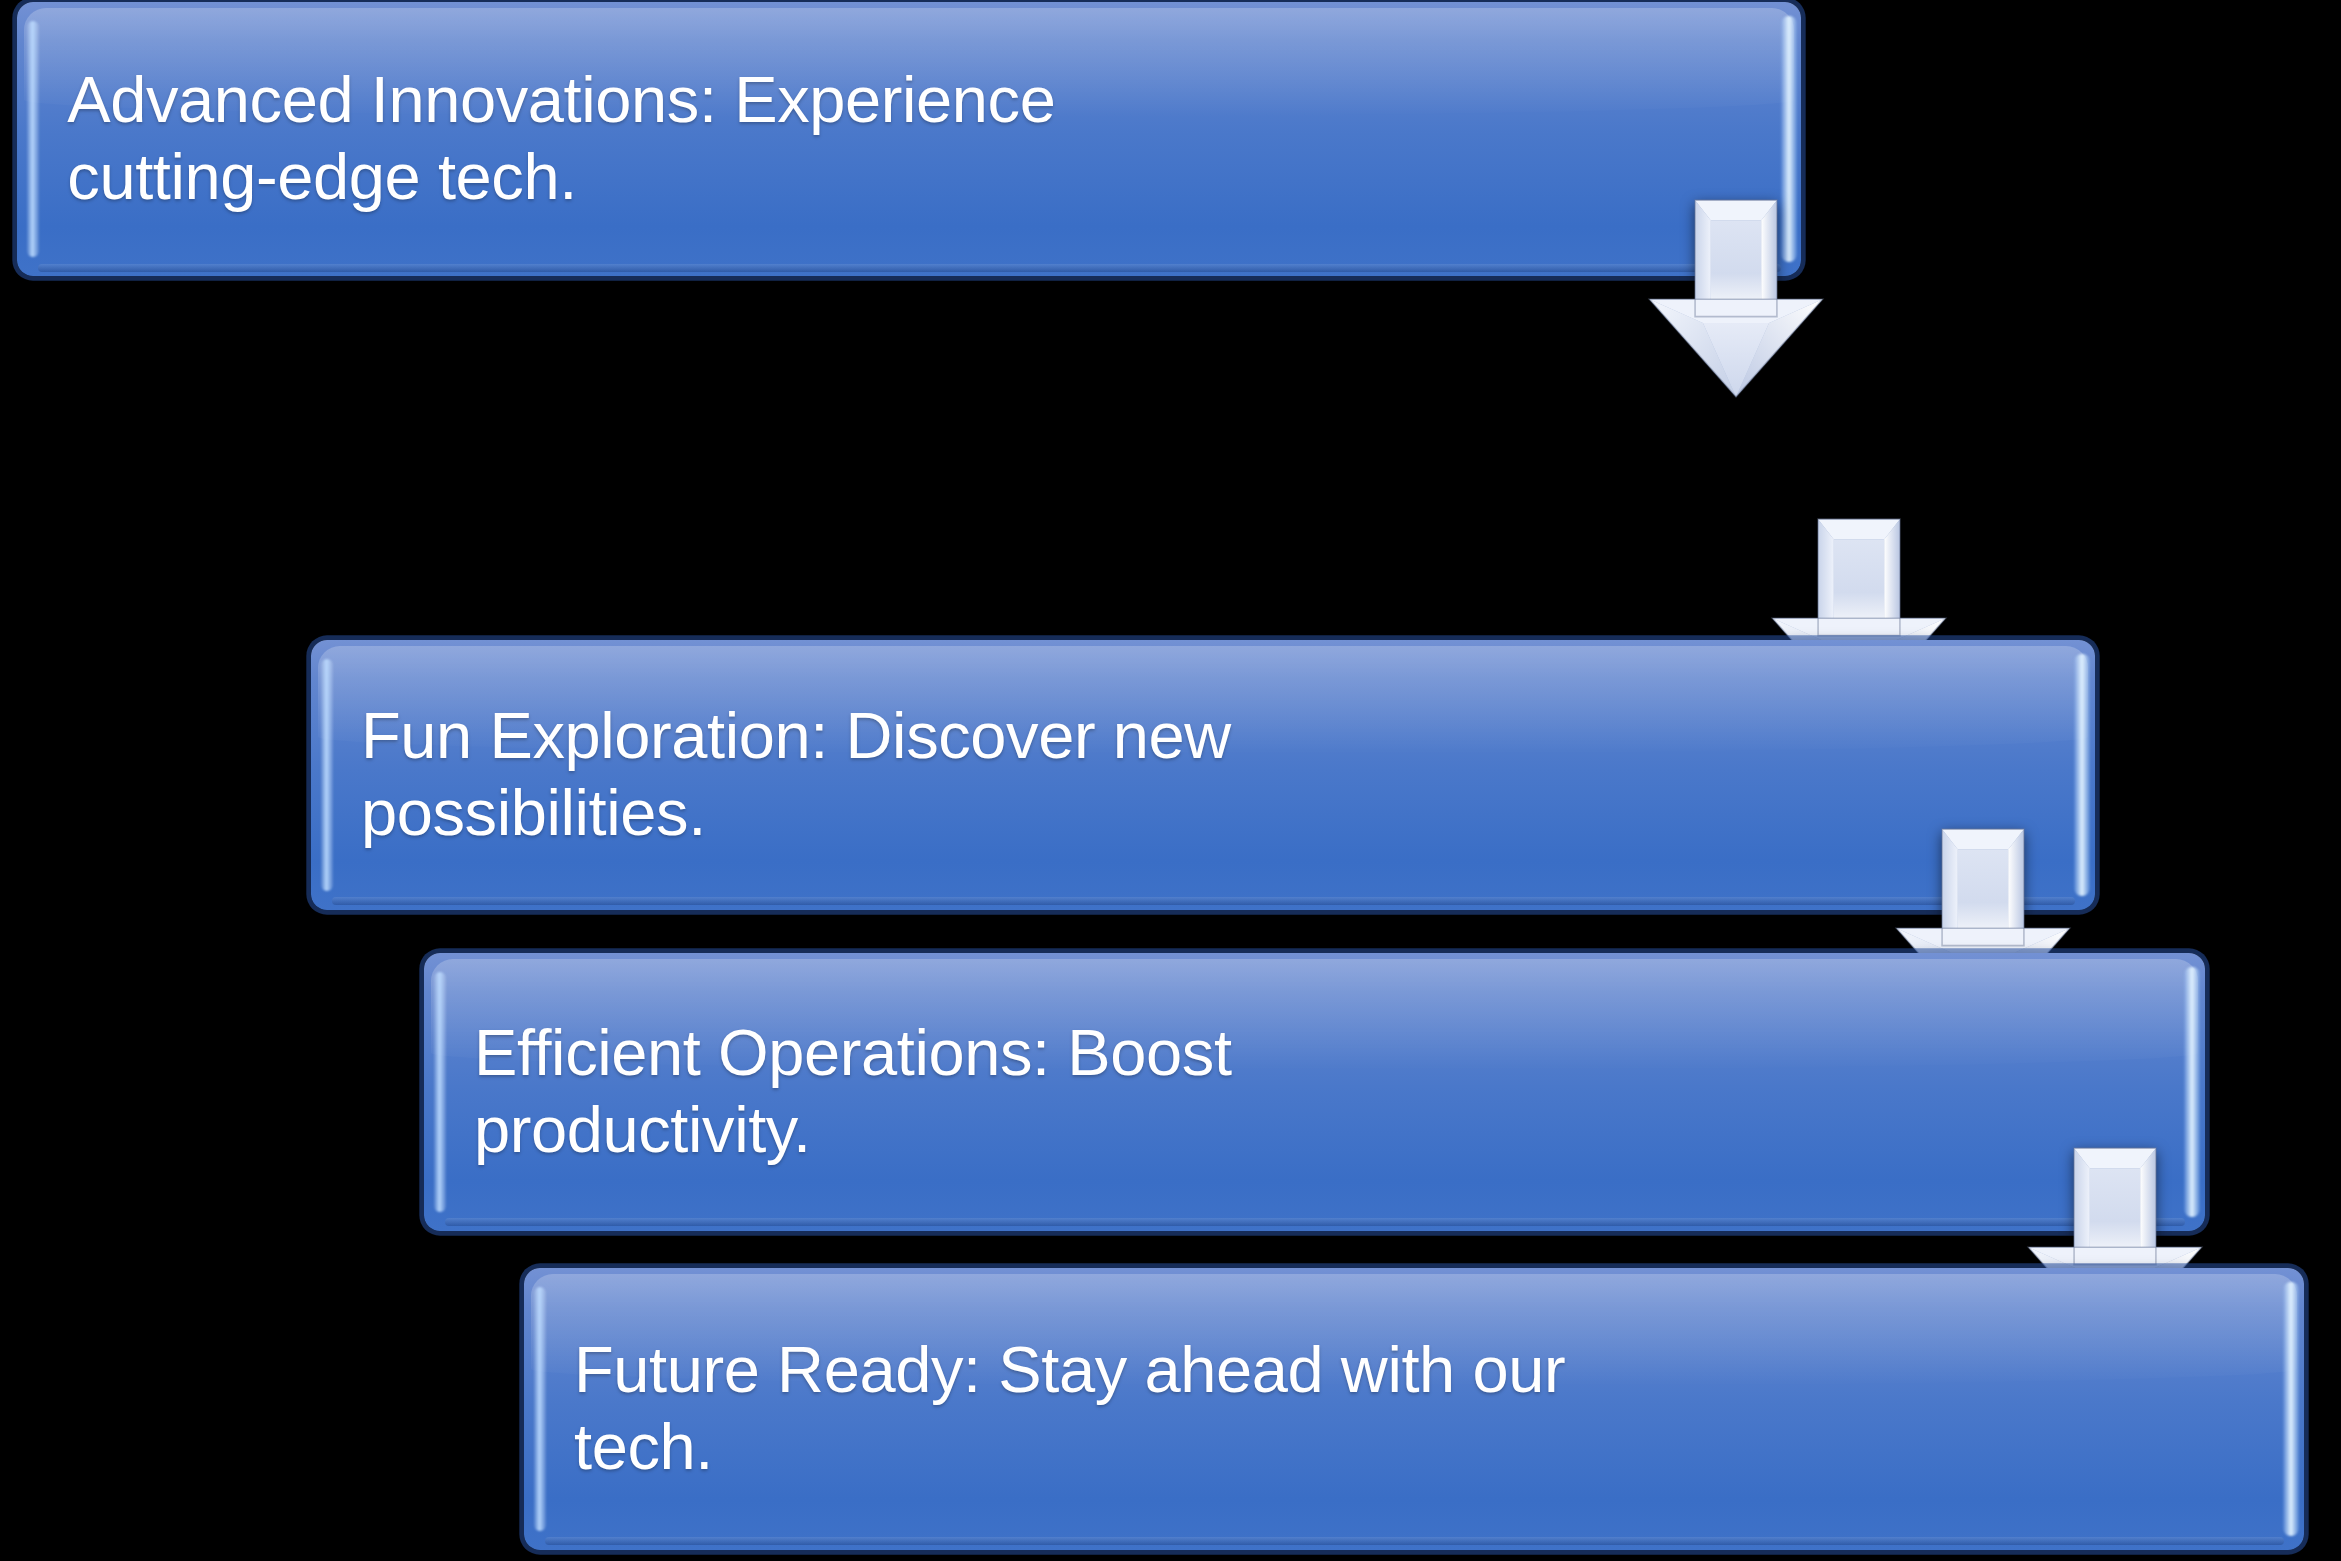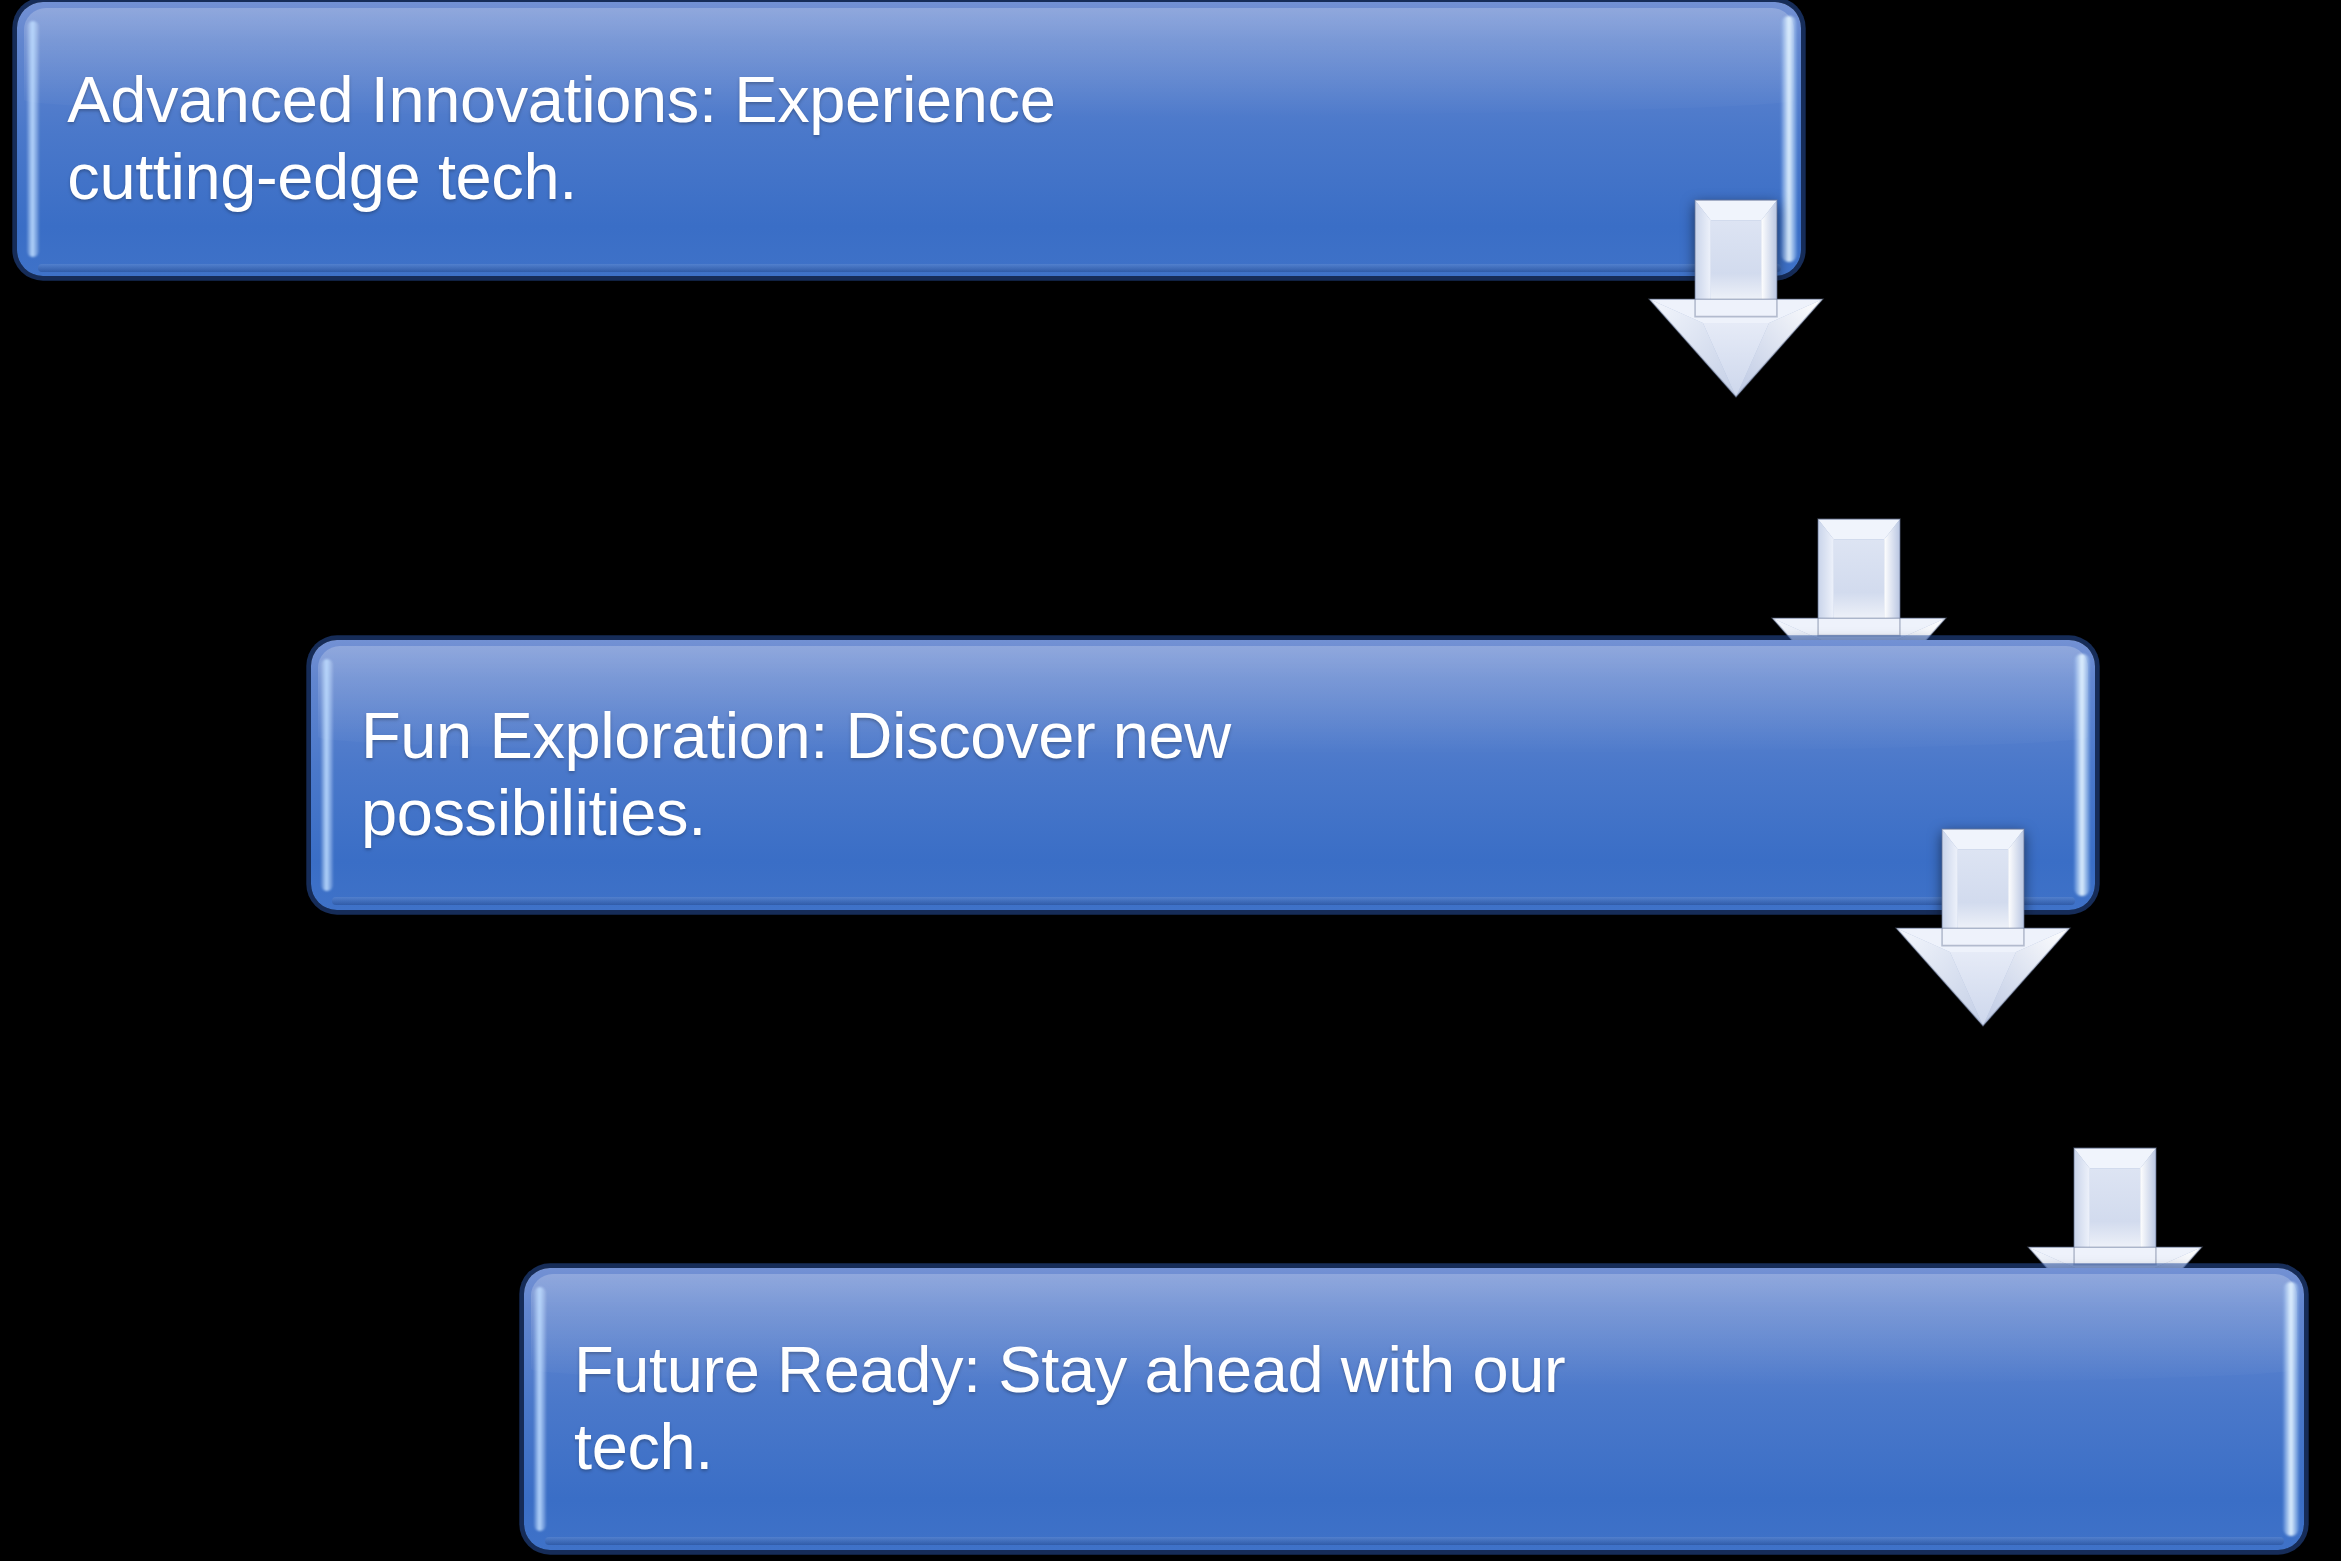--- a/index.html
+++ b/index.html
@@ -3,21 +3,21 @@
 <meta charset="utf-8">
 <style>
   html,body{margin:0;padding:0;background:#000;}
   body{width:2342px;height:1561px;overflow:hidden;
        font-family:"Liberation Sans", sans-serif;}
   #stage{position:relative;width:2342px;height:1561px;background:#000;}
 
   
   .pbox{
     position:absolute;
-    border-radius:26px;
+    border-radius:16px;
     box-sizing:border-box;
     background:
       linear-gradient(180deg,#7391d4 0%,#6286cf 14%,#4a78ca 48%,#3a6ec6 82%,#3f72c8 100%);
     box-shadow:
       0 0 0 4.7px rgba(40,80,160,.55),
       0 8px 17.3px rgba(0,0,0,.75);
     overflow:visible;
   }
   
   .pbox::before{
@@ -170,20 +170,28 @@
       <polygon points="4,130 224,130 114,254" fill="#aab9d8"></polygon>
       <polygon points="4,130 114,254 72,160" fill="url(#hdL)"></polygon>
       <polygon points="224,130 114,254 156,160" fill="url(#hdR)"></polygon>
       <polygon points="4,130 224,130 156,160 72,160" fill="#eef2fb"></polygon>
       <polygon points="72,160 156,160 114,254" fill="url(#hdF)"></polygon>
       <polygon points="4,130 224,130 114,254" fill="none" stroke="#6a7796" stroke-width="2" stroke-opacity=".45"></polygon>
       <polygon points="62,4 166,4 166,152 62,152" fill="none" stroke="#6a7796" stroke-width="2" stroke-opacity=".45"></polygon>
     </svg>
   </div>
 
+  <div class="pbox" style="left:424px;top:953px;width:1781px;height:278px;">
+    <div class="gloss"></div>
+    <div class="bevel-l"></div>
+    <div class="bevel-r"></div>
+    <div class="bevel-b"></div>
+    <div class="ptext">Efficient Operations: Boost
+productivity.</div>
+  </div>
 
   <div class="arrow" style="left:2025px;top:1145px;width:180px;height:203px;">
     <svg viewBox="0 0 228 258" xmlns="http://www.w3.org/2000/svg">
       <polygon points="62,4 166,4 166,152 62,152" fill="#9fb0d2"></polygon>
       <polygon points="62,4 166,4 146,30 82,30" fill="#f0f4fc"></polygon>
       <polygon points="62,4 82,30 82,152 62,152" fill="url(#shL)"></polygon>
       <polygon points="166,4 146,30 146,152 166,152" fill="url(#shR)"></polygon>
       <polygon points="82,30 146,30 146,152 82,152" fill="url(#shF)"></polygon>
       <polygon points="4,130 224,130 114,254" fill="#aab9d8"></polygon>
       <polygon points="4,130 114,254 72,160" fill="url(#hdL)"></polygon>

